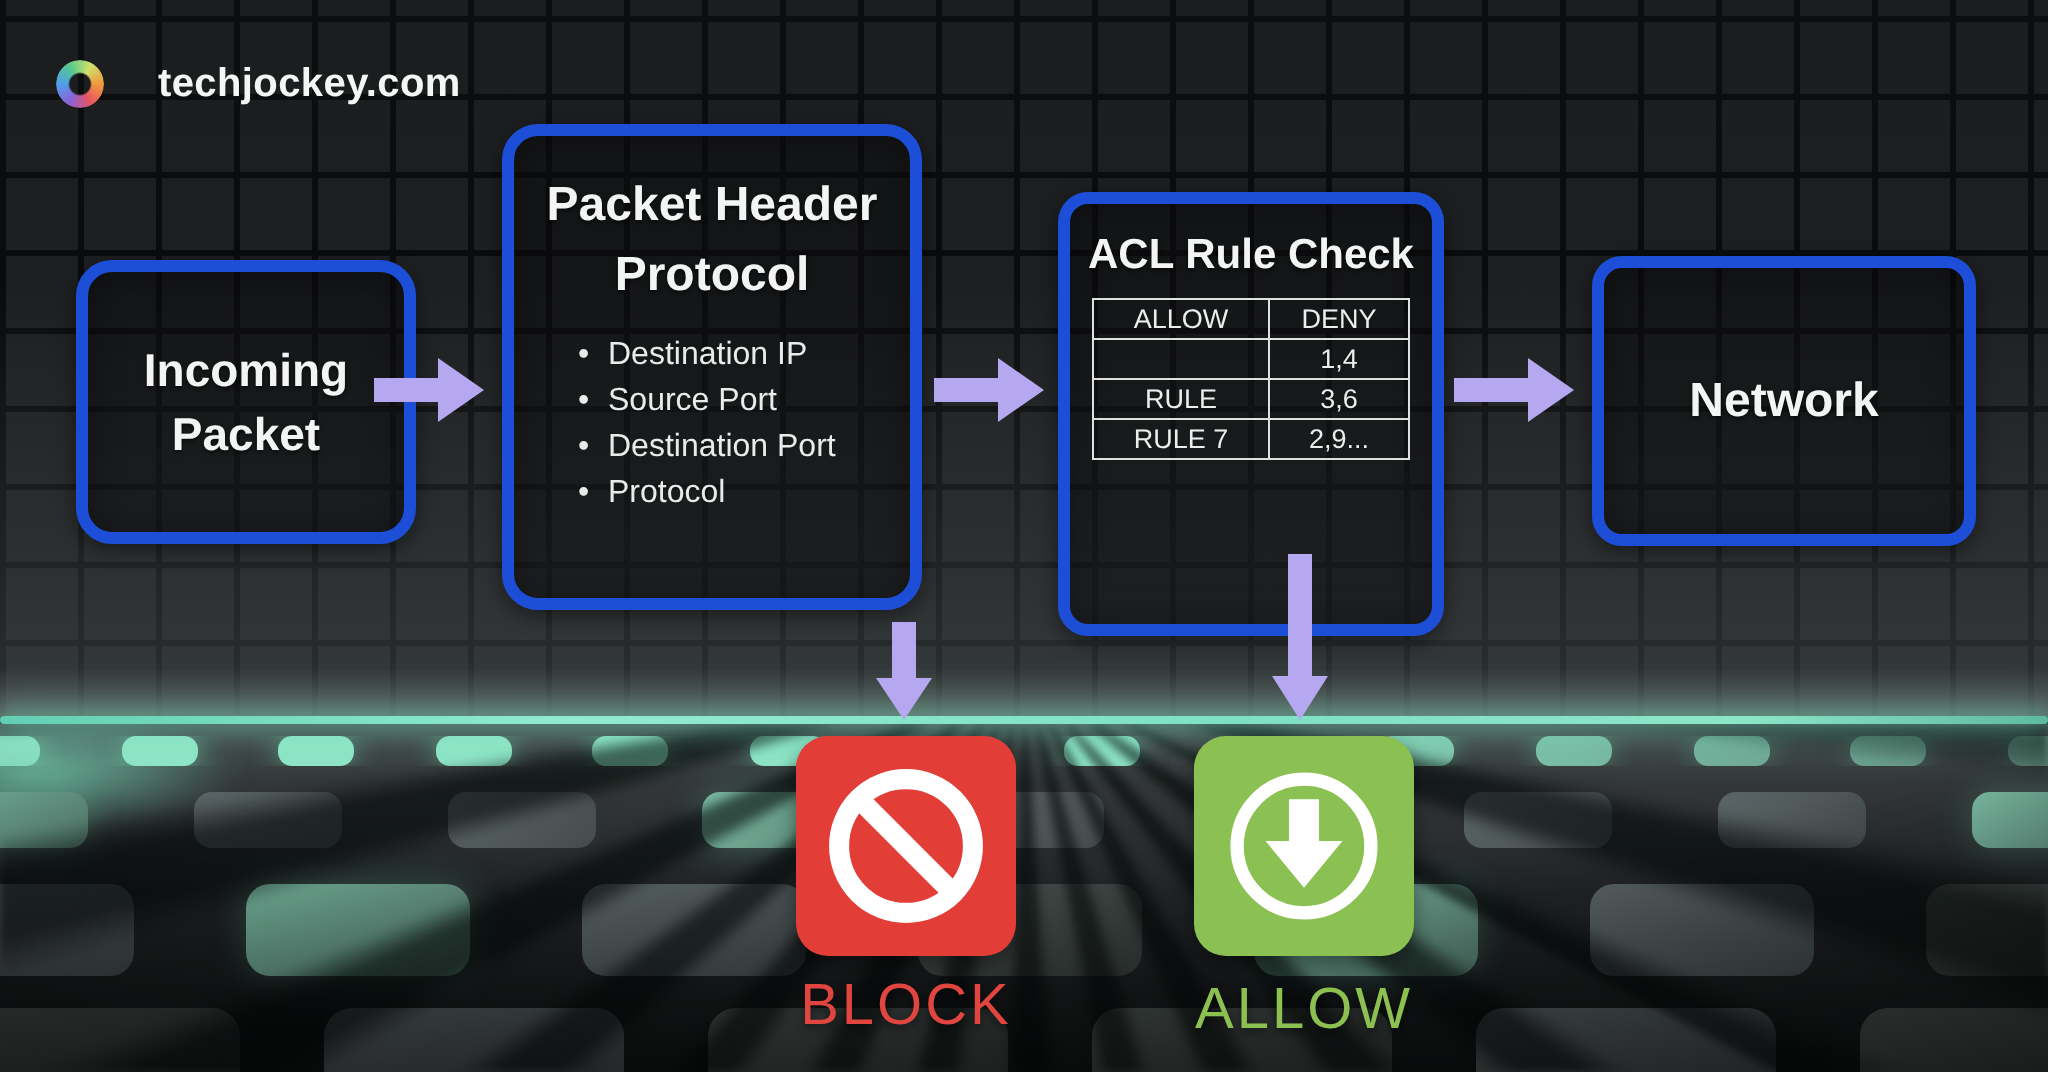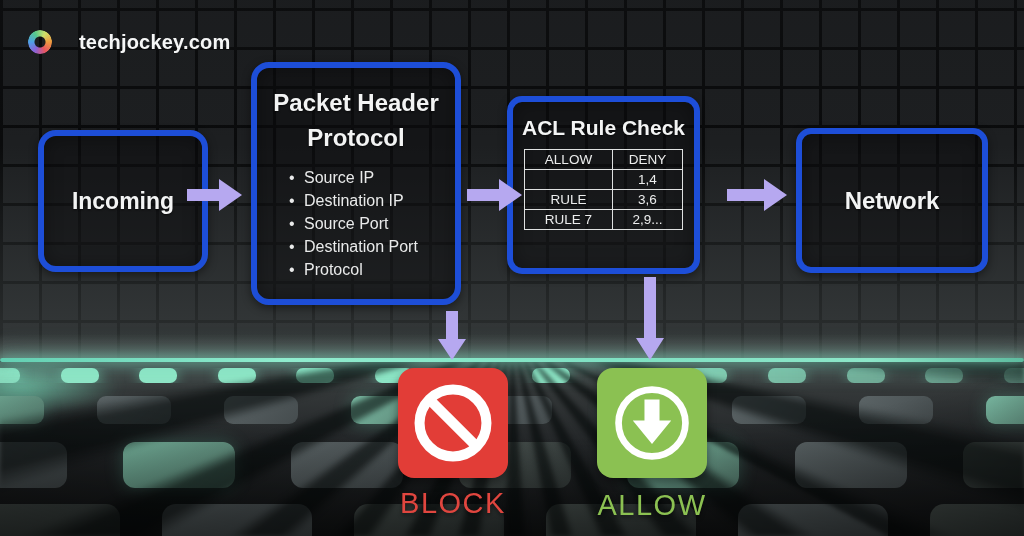--- a/index.html
+++ b/index.html
@@ -83,21 +83,21 @@
 
   .node-incoming { left:38px; top:130px; width:170px; height:142px; }
   .node-incoming .node-title { font-size:23px; line-height:1.4; }
 
   .node-header { left:251px; top:62px; width:210px; height:243px; justify-content:flex-start; padding-top:18px; }
   .node-header .node-title { font-size:24px; line-height:1.45; }
   .bullet-list { list-style:none; margin-top:10px; align-self:flex-start; padding-left:32px; }
   .bullet-list li { font-size:16px; color:#e9eaea; line-height:1.44; position:relative; padding-left:15px; }
   .bullet-list li::before { content:"•"; position:absolute; left:0; top:0; color:#e9eaea; }
 
-  .node-acl { left:507px; top:96px; width:193px; height:178px; justify-content:flex-start; padding-top:14px; border-radius:15px; }
+  .node-acl { left:529px; top:96px; width:193px; height:222px; justify-content:flex-start; padding-top:14px; border-radius:15px; }
   .node-acl .node-title { font-size:21px; }
   .acl-table { border-collapse:collapse; margin-top:9px; }
   .acl-table td { border:1.6px solid #dfe1e1; color:#eceded; font-size:13.5px; text-align:center; height:20px; }
   .acl-table td.c1 { width:88px; }
   .acl-table td.c2 { width:70px; }
 
   .node-network { left:796px; top:128px; width:192px; height:145px; border-radius:15px; }
   .node-network .node-title { font-size:24px; }
 
   
@@ -184,30 +184,30 @@
   <div class="horizon-line"></div>
 
   <div class="logo">
     <div class="logo-icon"></div>
     <div class="logo-text">techjockey.com</div>
   </div>
 
   <div class="node node-incoming">
     <div class="node-title">
       <div>Incoming</div>
+      <div>Packet</div>
     </div>
   </div>
 
   <div class="node node-header">
     <div class="node-title">
       <div>Packet Header</div>
       <div>Protocol</div>
     </div>
     <ul class="bullet-list">
-      <li>Source IP</li>
       <li>Destination IP</li>
       <li>Source Port</li>
       <li>Destination Port</li>
       <li>Protocol</li>
     </ul>
   </div>
 
   <div class="node node-acl">
     <div class="node-title">ACL Rule Check</div>
     <table class="acl-table">

